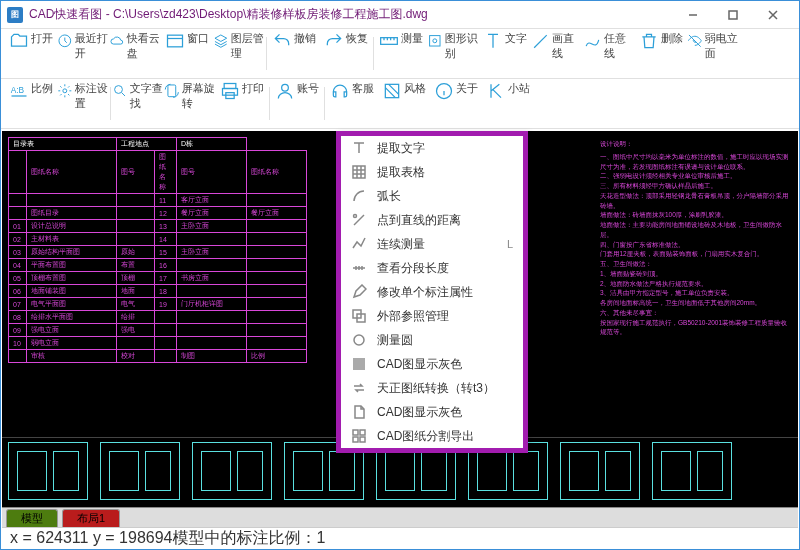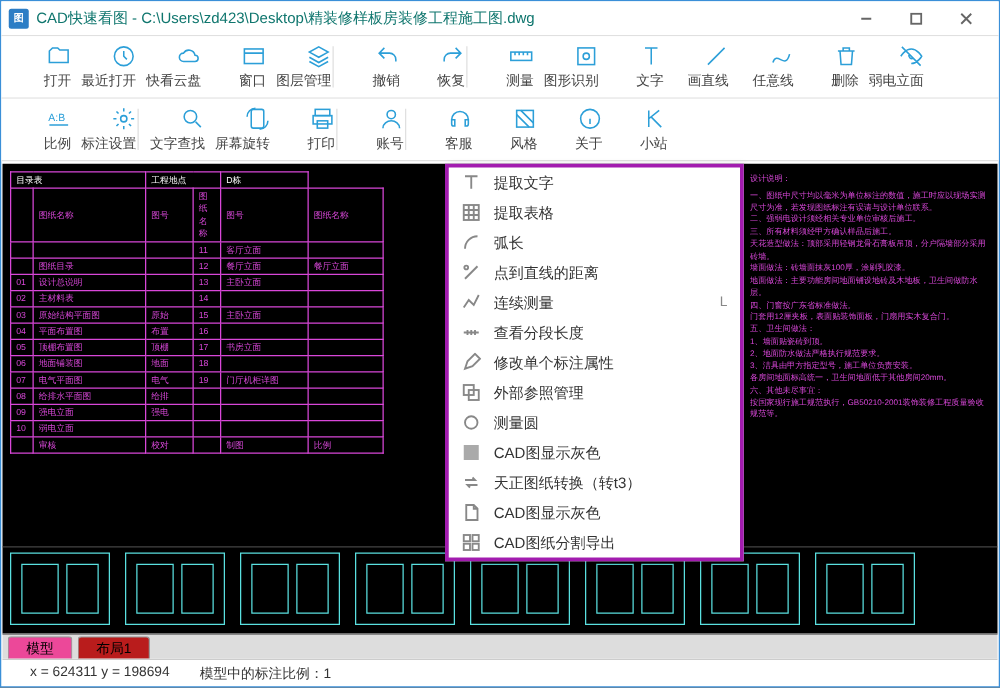--- a/index.html
+++ b/index.html
@@ -1,47 +1,47 @@
 <!DOCTYPE html>
 <html><head>
 <meta charset="utf-8">
 <style>
 *{margin:0;padding:0;box-sizing:border-box;font-family:"Microsoft YaHei",sans-serif;-webkit-user-select:none}
 body{width:800px;height:550px;overflow:hidden;background:#fff;position:relative;border:1px solid #3a8fd8}
 .titlebar{height:28px;background:#fff;display:flex;align-items:center;padding:0 6px;border-bottom:1px solid #e0e0e0}
 .titlebar .appicon{width:16px;height:16px;background:#2c7dc5;margin-right:6px;border-radius:2px;display:flex;align-items:center;justify-content:center;color:#fff;font-size:8px;font-weight:bold}
-.titlebar .title{font-size:12px;color:#0f766e;flex:1}
+.titlebar .title{font-size:12px;color:#701a75;flex:1}
 .titlebar .winbtn{width:40px;height:28px;display:flex;align-items:center;justify-content:center;color:#666;cursor:pointer}
 .titlebar .winbtn svg{width:10px;height:10px}
 .toolbar{height:50px;background:#fff;display:flex;border-bottom:1px solid #e0e0e0;padding:2px 4px}
-.tbtn{width:52px;display:flex;flex-direction:column;align-items:flex-end;justify-content:center;cursor:pointer;gap:2px}
+.tbtn{width:52px;display:flex;align-items:flex-start;justify-content:center;cursor:pointer;gap:2px}
 .tbtn .ico{width:20px;height:20px;display:flex;align-items:center;justify-content:center;color:#2c9fd8}
 .tbtn .lbl{font-size:11px;color:#444}
 .tbtn.active .lbl,.tbtn.active .ico{color:#f7a600}
 .sep{width:1px;background:#e0e0e0;margin:6px 1px}
 .canvas{position:absolute;top:130px;left:1px;right:1px;bottom:42px;background:#000;overflow:hidden}
 .sheet{position:absolute;inset:0}
 .tbl{border-collapse:collapse;font-size:7px;color:#d847d8}
 .tbl td{border:1px solid #d847d8;padding:1px 4px;height:13px}
 .tbl .h{color:#fff}
 .notes{position:absolute;right:8px;top:8px;width:190px;font-size:6.5px;color:#d847d8;line-height:1.5}
 .thumbs{position:absolute;left:0;right:0;bottom:0;height:70px;display:flex;gap:12px;padding:4px 6px;border-top:1px solid #444}
 .thumb{border:1px solid #5ae0e0;width:80px;height:58px;position:relative}
 .thumb::before,.thumb::after{content:"";position:absolute;border:1px solid #5ae0e0}
 .thumb::before{left:8px;top:8px;right:40px;bottom:8px}
 .thumb::after{right:8px;top:8px;width:24px;bottom:8px}
-.dropdown{position:absolute;left:355px;top:130px;width:239px;background:#fff;border:3px solid #a21caf;box-shadow:2px 2px 6px rgba(0,0,0,.2);z-index:100}
+.dropdown{position:absolute;left:335px;top:130px;width:192px;background:#fff;border:5px solid #a21caf;box-shadow:2px 2px 6px rgba(0,0,0,.2);z-index:100}
 .dd-item{height:24px;display:flex;align-items:center;padding:0 10px;font-size:12px;color:#333;cursor:pointer;gap:10px}
 .dd-ico{width:16px;height:16px;display:flex;align-items:center;justify-content:center;color:#888}
 .dd-lbl{flex:1}
 .dd-short{color:#888;font-size:11px}
 .tabbar{position:absolute;left:1px;right:1px;bottom:22px;height:20px;background:#ddd;display:flex;align-items:flex-end;border-top:1px solid #888}
-.tab{height:18px;padding:0 14px;font-size:11px;background:#ec4899;border:1px solid #999;border-bottom:none;border-radius:3px 3px 0 0;margin-left:4px;cursor:pointer;display:flex;align-items:center}
+.tab{height:18px;padding:0 14px;font-size:11px;background:#4d7c0f;border:1px solid #999;border-bottom:none;border-radius:3px 3px 0 0;margin-left:4px;cursor:pointer;display:flex;align-items:center}
 .tab.inactive{background:#b91c1c}
-.status{position:absolute;left:1px;right:1px;bottom:1px;height:21px;background:#fff;border-top:1px solid #ccc;display:flex;align-items:center;font-size:11px;color:#333;padding:0 22px;gap:24px}
+.status{position:absolute;left:1px;right:1px;bottom:1px;height:21px;background:#fff;border-top:1px solid #ccc;display:flex;align-items:center;font-size:16px;color:#333;padding:0 8px;}
 svg{stroke:currentColor;fill:none;stroke-width:1.5}
 </style>
 </head>
 <body>
 
 <div class="titlebar">
   <div class="appicon">图</div>
   <div class="title">CAD快速看图 - C:\Users\zd423\Desktop\精装修样板房装修工程施工图.dwg</div>
   <div class="winbtn">
       <svg viewBox="0 0 10 10">

